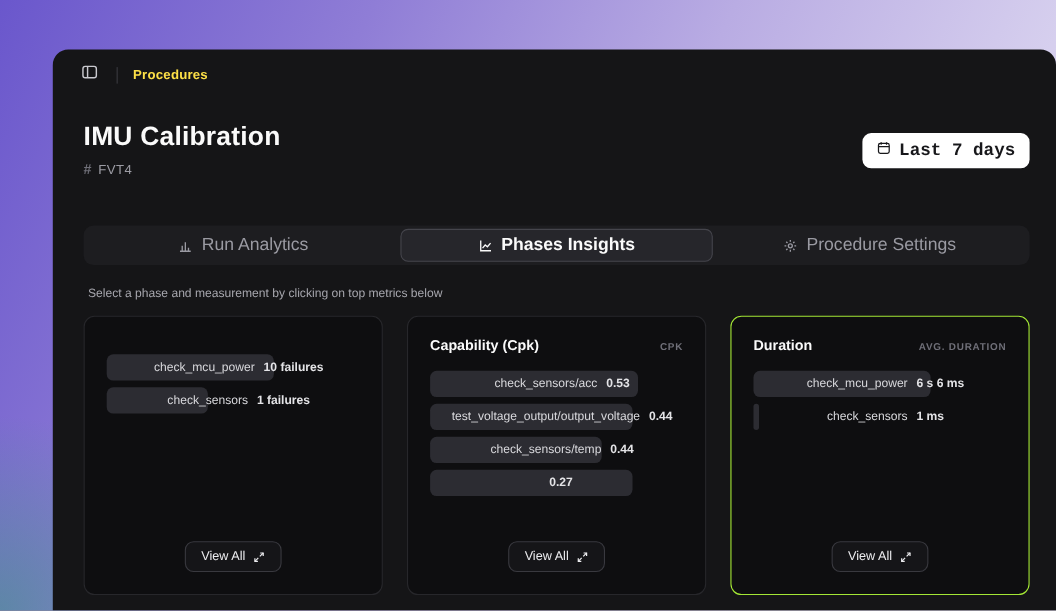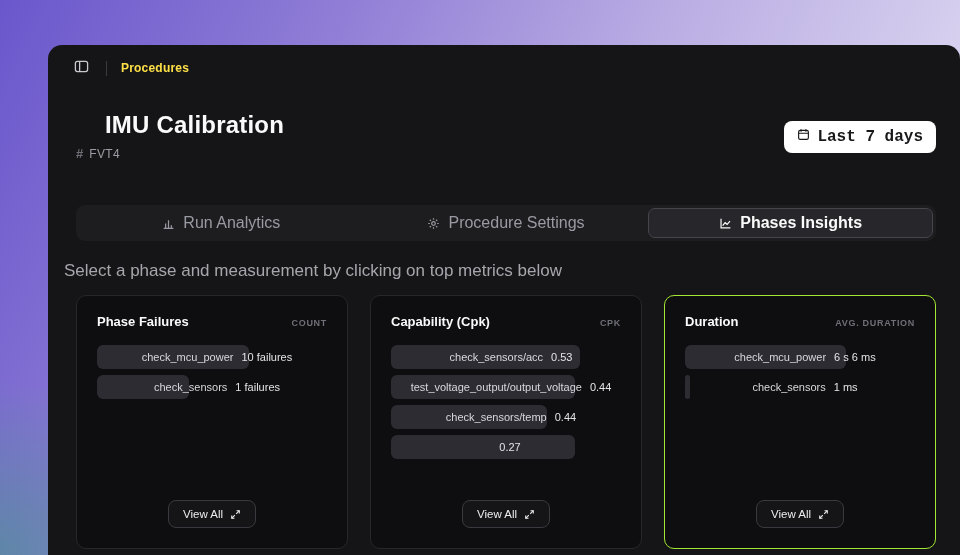--- a/index.html
+++ b/index.html
@@ -41,21 +41,21 @@
   .topbar .crumb { font-size: 12px; font-weight: 600; letter-spacing: .2px; }
 
   
   .header-row {
     display: flex;
     justify-content: space-between;
     align-items: center;
     padding: 20px 24px 0 28px;
     flex: none;
   }
-  .page-title { color: #fafafa; font-size: 24px; font-weight: 700; letter-spacing: .2px; margin-left: 29px; }
+  .page-title { color: #fafafa; font-size: 24px; font-weight: 700; letter-spacing: .2px; }
   .page-tag { display: flex; align-items: center; gap: 6px; margin-top: 7px; }
   .page-tag .hash { color: #6f6f78; font-size: 13px; font-weight: 600; }
   .page-tag .tag-text { color: #9c9ca4; font-size: 12px; font-weight: 500; letter-spacing: .4px; }
   .date-btn {
     display: flex; align-items: center; gap: 7px;
     background: #ffffff; color: #18181b;
     border: none; border-radius: 8px;
     padding: 7px 13px;
     font-family: Liberation Mono, monospace; font-size: 16px; font-weight: 600;
     cursor: pointer;
@@ -85,22 +85,22 @@
   .tab.selected {
     background: #26262b;
     border-color: #45454c;
     color: #fafafa;
     font-weight: 600;
   }
   .tab .t-icon { display: flex; align-items: center; }
 
   
   .helper {
-    margin: 20px 24px 0 16px;
-    font-size: 17px;
+    margin: 20px 24px 0 32px;
+    font-size: 11px;
     color: #a6a6ad;
     flex: none;
   }
 
   
   .cards {
     display: flex;
     gap: 22px;
     margin: 14px 24px 0 28px;
     flex: 1;
@@ -143,20 +143,21 @@
     font-size: 11px;
     color: #d8d8dc;
     white-space: nowrap;
   }
   .row .row-value {
     position: relative;
     font-size: 11px;
     color: #e4e4e7;
     padding-left: 8px;
     white-space: nowrap;
+    font-weight: bold;
   }
   .view-all {
     margin-top: auto;
     align-self: center;
     display: flex; align-items: center; gap: 7px;
     background: #151518;
     border: 1px solid #39393f;
     border-radius: 8px;
     color: #ececef;
     font-family: Liberation Sans, sans-serif;
@@ -206,49 +207,45 @@
   <div class="tabbar">
     <div class="tab">
       <span class="t-icon">
         <svg width="13" height="13" viewBox="0 0 16 16" fill="none" stroke="currentColor" stroke-width="1.5">
           <path d="M2 14h12"></path>
             <path d="M4.5 14V8M8 14V4M11.5 14v-4"></path>
         </svg>
       </span>
       <span>Run Analytics</span>
     </div>
+    <div class="tab selected">
+      <span class="t-icon">
+        <svg width="13" height="13" viewBox="0 0 16 16" fill="none" stroke="currentColor" stroke-width="1.5">
+          <path d="M2.5 2v11.5H14"></path>
+            <path d="M4.5 10.5 7.5 7l2.5 2 3.5-4"></path>
+        </svg>
+      </span>
+      <span>Phases Insights</span>
+    </div>
     <div class="tab">
       <span class="t-icon">
         <svg width="13" height="13" viewBox="0 0 16 16" fill="none" stroke="currentColor" stroke-width="1.5">
           <circle cx="8" cy="8" r="2.2"></circle>
           <path d="M8 1.5v2M8 12.5v2M1.5 8h2M12.5 8h2M3.4 3.4l1.4 1.4M11.2 11.2l1.4 1.4M12.6 3.4l-1.4 1.4M4.8 11.2l-1.4 1.4"></path>
         </svg>
       </span>
       <span>Procedure Settings</span>
     </div>
-    <div class="tab selected">
-      <span class="t-icon">
-        <svg width="13" height="13" viewBox="0 0 16 16" fill="none" stroke="currentColor" stroke-width="1.5">
-          <path d="M2.5 2v11.5H14"></path>
-            <path d="M4.5 10.5 7.5 7l2.5 2 3.5-4"></path>
-        </svg>
-      </span>
-      <span>Phases Insights</span>
-    </div>
   </div>
 
   <div class="helper">Select a phase and measurement by clicking on top metrics below</div>
 
   <div class="cards">
 
     <div class="card">
-      <div class="card-head">
-        <span class="card-title">Phase Failures</span>
-        <span class="metric-label">COUNT</span>
-      </div>
       <div class="rows">
         <div class="row">
           <span class="bar" style="width: 66%;"></span>
           <span class="row-label">check_mcu_power</span>
           <span class="row-value">10 failures</span>
         </div>
         <div class="row">
           <span class="bar" style="width: 40%;"></span>
           <span class="row-label">check_sensors</span>
           <span class="row-value">1 failures</span>

